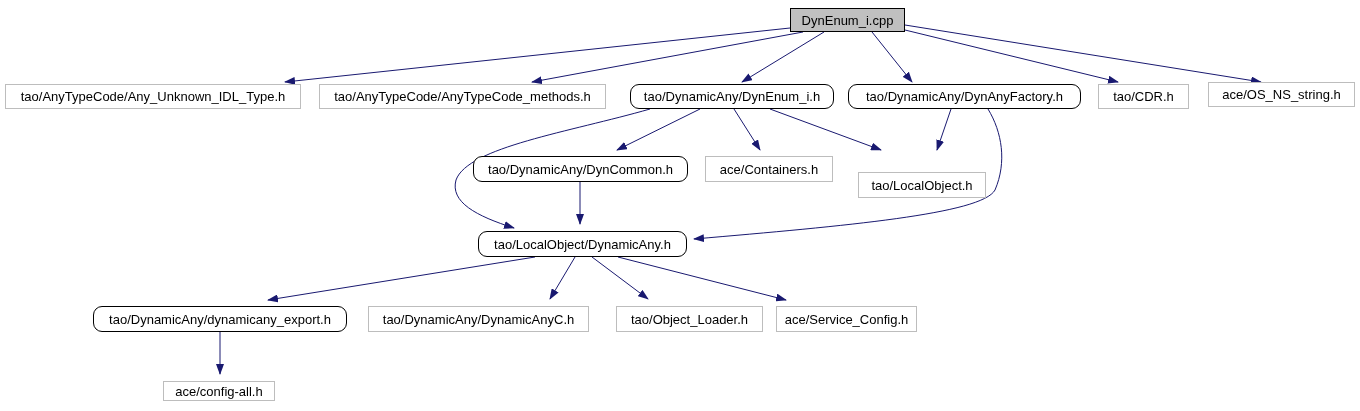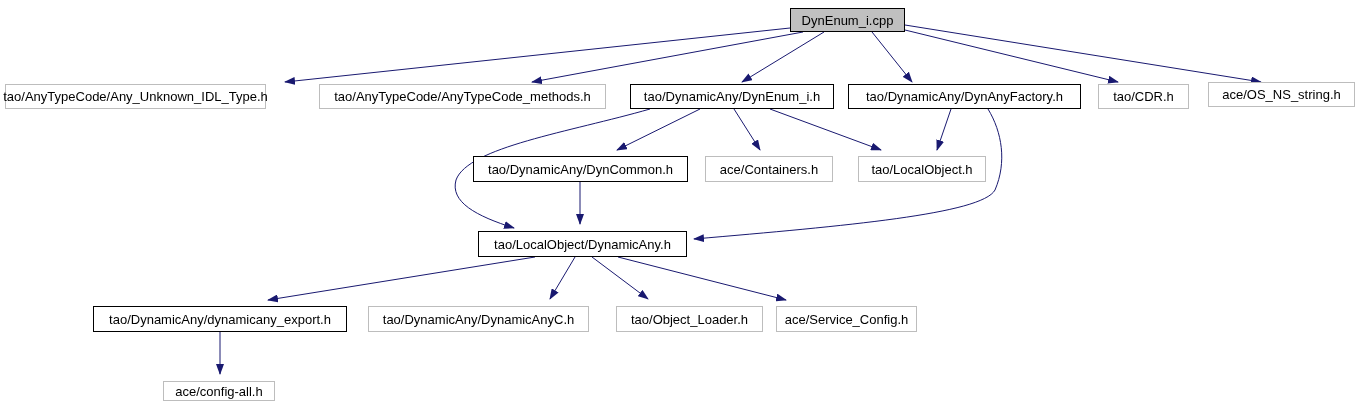--- a/index.html
+++ b/index.html
@@ -36,20 +36,21 @@
     justify-content: center;
     font-size: 13px;
     line-height: 1;
     color: #000000;
     white-space: nowrap;
     cursor: default;
   }
   .node.strong {
     border-color: #000000;
     cursor: pointer;
+    border-radius: 9px;
   }
   .node.root {
     border-color: #000000;
     background: #c0c0c0;
   }
 </style>
 </head>
 <body>
 
 <div id="canvas">
@@ -75,29 +76,29 @@
         <path d="M580,182 L580,224" class="edge" marker-end="url(#arrow)"></path>
         <path d="M535,257 L268,300" class="edge" marker-end="url(#arrow)"></path>
         <path d="M575,257 L550,299" class="edge" marker-end="url(#arrow)"></path>
         <path d="M592,257 L648,299" class="edge" marker-end="url(#arrow)"></path>
         <path d="M618,257 L786,300" class="edge" marker-end="url(#arrow)"></path>
         <path d="M220,332 L220,374" class="edge" marker-end="url(#arrow)"></path>
       </g>
   </svg>
   <div id="nodes">
       <div class="node root" style="left: 790px; top: 8px; width: 115px; height: 24px; background: rgb(192, 192, 192); border-color: rgb(0, 0, 0);">DynEnum_i.cpp</div>
-      <div class="node light" style="left: 5px; top: 84px; width: 261px; height: 25px;">tao/AnyTypeCode/Any_Unknown_IDL_Type.h</div>
+      <div class="node light" style="left: 5px; top: 84px; width: 296px; height: 25px;">tao/AnyTypeCode/Any_Unknown_IDL_Type.h</div>
       <div class="node light" style="left: 319px; top: 84px; width: 287px; height: 25px;">tao/AnyTypeCode/AnyTypeCode_methods.h</div>
       <div class="node strong" style="left: 630px; top: 84px; width: 204px; height: 25px;">tao/DynamicAny/DynEnum_i.h</div>
       <div class="node strong" style="left: 848px; top: 84px; width: 233px; height: 25px;">tao/DynamicAny/DynAnyFactory.h</div>
       <div class="node light" style="left: 1098px; top: 84px; width: 91px; height: 25px; text-align: center;">tao/CDR.h</div>
       <div class="node light" style="left: 1208px; top: 82px; width: 147px; height: 25px;">ace/OS_NS_string.h</div>
       <div class="node strong" style="left: 473px; top: 156px; width: 215px; height: 26px;">tao/DynamicAny/DynCommon.h</div>
       <div class="node light" style="left: 705px; top: 156px; width: 128px; height: 26px;">ace/Containers.h</div>
-      <div class="node light" style="left: 858px; top: 156px; width: 128px; height: 26px;">tao/LocalObject.h</div>
+      <div class="node light" style="left: 858px; top: 172px; width: 128px; height: 26px;">tao/LocalObject.h</div>
       <div class="node strong" style="left: 478px; top: 231px; width: 209px; height: 26px;">tao/LocalObject/DynamicAny.h</div>
       <div class="node strong" style="left: 93px; top: 306px; width: 254px; height: 26px;">tao/DynamicAny/dynamicany_export.h</div>
       <div class="node light" style="left: 368px; top: 306px; width: 221px; height: 26px;">tao/DynamicAny/DynamicAnyC.h</div>
       <div class="node light" style="left: 616px; top: 306px; width: 147px; height: 26px;">tao/Object_Loader.h</div>
       <div class="node light" style="left: 776px; top: 306px; width: 141px; height: 26px;">ace/Service_Config.h</div>
       <div class="node light" style="left: 163px; top: 381px; width: 112px; height: 20px;">ace/config-all.h</div>
     </div>
 </div>
 
 </body></html>

